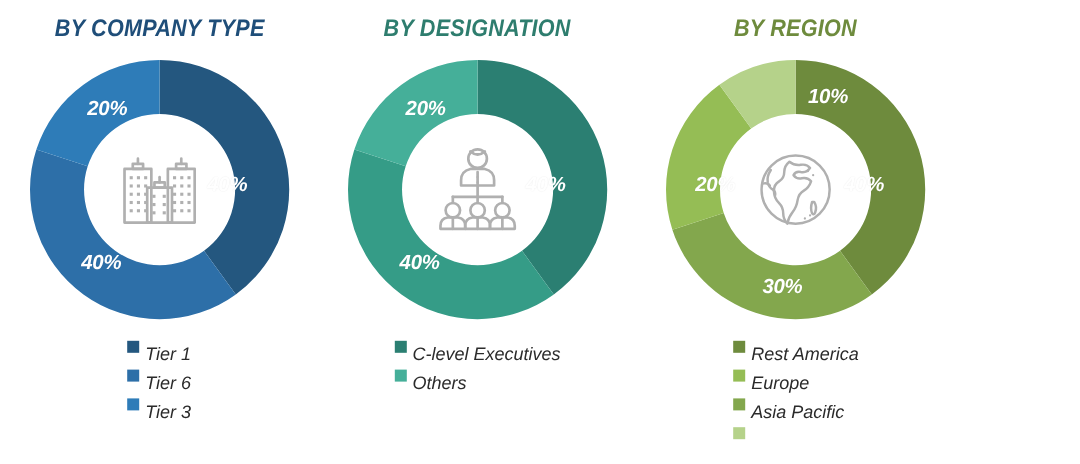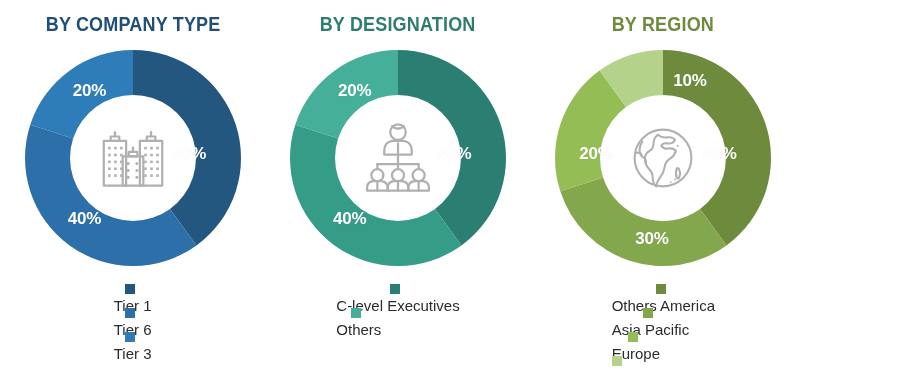--- a/index.html
+++ b/index.html
@@ -16,20 +16,21 @@
   }
   .board {
     position: relative;
     width: 796px;
     height: 387px;
     display: flex;
     flex-direction: row;
     align-items: flex-start;
     justify-content: space-between;
     box-sizing: border-box;
+    font-style: italic;
   }
   .panel {
     position: relative;
     width: 300px;
     height: 387px;
     display: flex;
     flex-direction: column;
     align-items: center;
     box-sizing: border-box;
   }
@@ -86,22 +87,20 @@
     text-shadow: 0 0 1px rgba(0,0,0,0.10);
   }
   .legend {
     margin-top: 14px;
     display: flex;
     flex-direction: column;
     align-items: flex-start;
   }
   .legend-row {
     display: flex;
-    flex-direction: column;
-    align-items: center;
     height: 24px;
     line-height: 24px;
   }
   .legend-swatch {
     width: 10px;
     height: 10px;
     margin-right: 5px;
     flex: none;
   }
   .legend-label {
@@ -306,29 +305,29 @@
           <circle cx="67" cy="36" r="1.1" fill="#b0b0b0" stroke="none"></circle>
           <circle cx="59" cy="78" r="1.1" fill="#b0b0b0" stroke="none"></circle>
           <circle cx="64" cy="75" r="1.1" fill="#b0b0b0" stroke="none"></circle>
         </svg>
       </div>
     </div>
 
     <div class="legend">
       <div class="legend-row">
         <span class="legend-swatch" style="background:#6E8B3D"></span>
-        <span class="legend-label">Others America</span>
+        <span class="legend-label">Rest America</span>
+      </div>
+      <div class="legend-row">
+        <span class="legend-swatch" style="background:#95BD55"></span>
+        <span class="legend-label">Europe</span>
       </div>
       <div class="legend-row">
         <span class="legend-swatch" style="background:#83A74D"></span>
         <span class="legend-label">Asia Pacific</span>
       </div>
       <div class="legend-row">
-        <span class="legend-swatch" style="background:#95BD55"></span>
-        <span class="legend-label">Europe</span>
-      </div>
-      <div class="legend-row">
         <span class="legend-swatch" style="background:#B5D28A"></span>
       </div>
     </div>
   </div>
 
 </div>
 
 </body></html>

